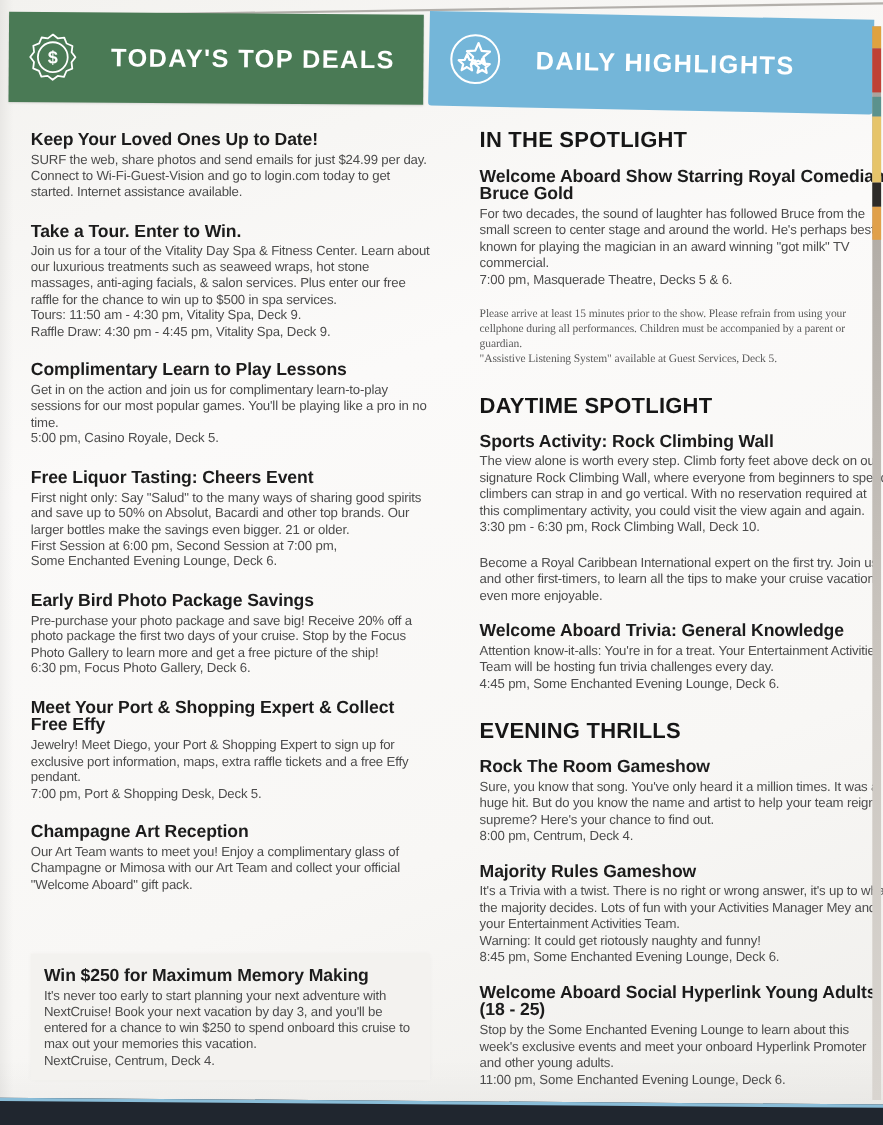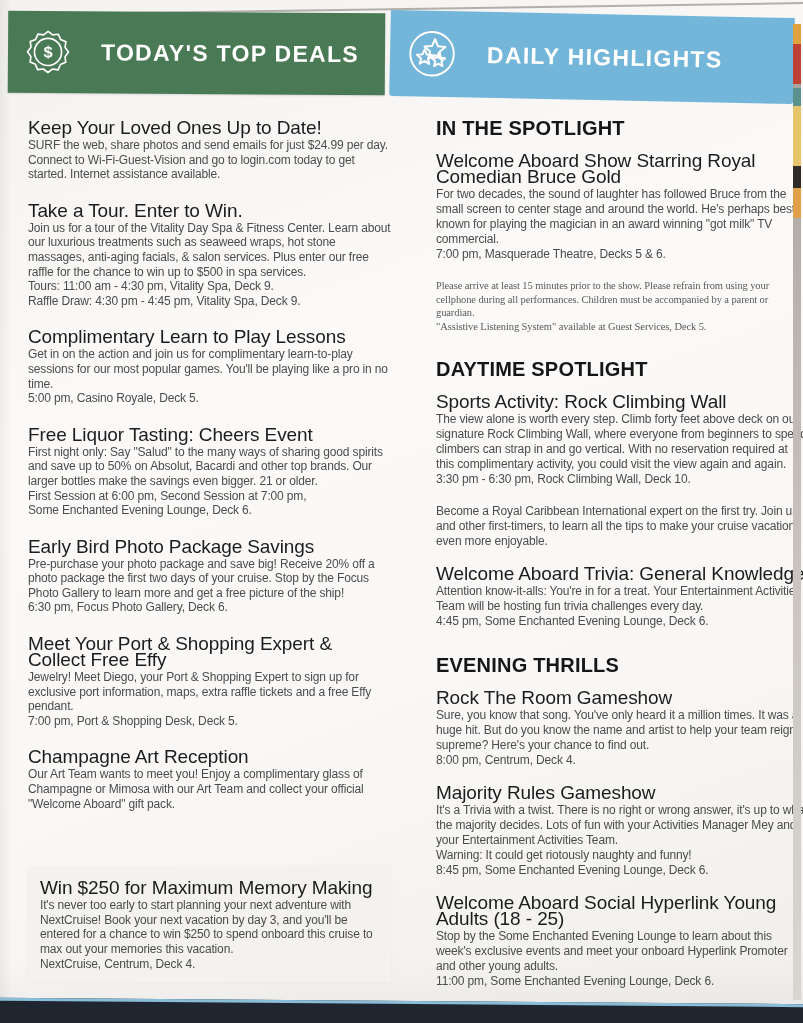--- a/index.html
+++ b/index.html
@@ -21,21 +21,21 @@
   .banner-blue{left:390px;top:14px;width:404px;height:86px;background:#74b6d9;
     transform:rotate(1.15deg);border-radius:0 0 3px 3px;}
   .banner .icon{margin-left:17px;flex:0 0 auto;display:block;}
   .banner .banner-title{margin-left:30px;font-size:23px;font-weight:700;letter-spacing:1.3px;white-space:nowrap;}
   
   .col{position:absolute;}
   .col-left{left:28px;top:120px;width:363px;}
   .col-right{left:436px;top:117px;width:372px;}
   .event{margin-bottom:21px;}
   .col-right .event{margin-bottom:17px;}
-  .ev-title{font-size:19px;font-weight:400;color:#1c1c1c;line-height:16px;margin-bottom:2px;letter-spacing:-0.1px;}
+  .ev-title{font-size:16px;font-weight:700;color:#1c1c1c;line-height:16px;margin-bottom:2px;letter-spacing:-0.1px;}
   .ev-body,.ev-sched{font-size:12px;color:#4c4c4c;line-height:14.6px;letter-spacing:-0.15px;white-space:pre-line;}
   .col-right .ev-body,.col-right .ev-sched{line-height:15px;}
   .section-heading{font-size:20px;font-weight:700;color:#161616;margin:25px 0 13px 0;letter-spacing:0.2px;}
   .section:first-child .section-heading{margin-top:0;}
   .fine-print{font-size:10.5px;color:#5a5a5a;line-height:13.5px;letter-spacing:-0.1px;
     margin:16px 0 4px 0;white-space:pre-line;font-family:Liberation Serif, serif;}
   .promo{margin-top:56px;background:#f3f2ef;padding:13px 10px 11px 12px;
     box-shadow:0 0 5px rgba(0,0,0,0.04);}
   
   .edge-strip{position:absolute;left:793px;top:24px;width:8px;height:976px;
@@ -82,21 +82,21 @@
   <div class="col col-left">
 
     <div class="event">
       <div class="ev-title">Keep Your Loved Ones Up to Date!</div>
       <div class="ev-body">SURF the web, share photos and send emails for just $24.99 per day. Connect to Wi-Fi-Guest-Vision and go to login.com today to get started. Internet assistance available.</div>
     </div>
 
     <div class="event">
       <div class="ev-title">Take a Tour. Enter to Win.</div>
       <div class="ev-body">Join us for a tour of the Vitality Day Spa &amp; Fitness Center. Learn about our luxurious treatments such as seaweed wraps, hot stone massages, anti-aging facials, &amp; salon services. Plus enter our free raffle for the chance to win up to $500 in spa services.</div>
-      <div class="ev-sched">Tours: 11:00 am - 4:30 pm, Vitality Spa, Deck 9.
+      <div class="ev-sched">Tours: 11:50 am - 4:30 pm, Vitality Spa, Deck 9.
 Raffle Draw: 4:30 pm - 4:45 pm, Vitality Spa, Deck 9.</div>
     </div>
 
     <div class="event">
       <div class="ev-title">Complimentary Learn to Play Lessons</div>
       <div class="ev-body">Get in on the action and join us for complimentary learn-to-play sessions for our most popular games. You'll be playing like a pro in no time.</div>
       <div class="ev-sched">5:00 pm, Casino Royale, Deck 5.</div>
     </div>
 
     <div class="event">

